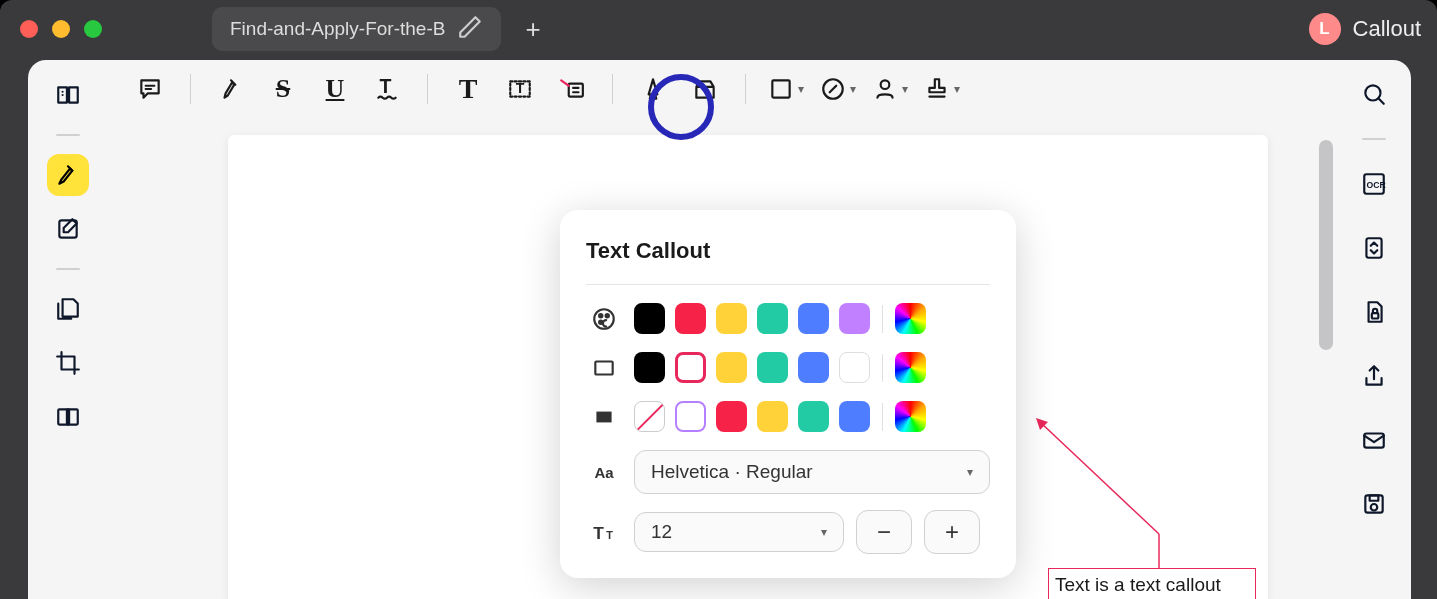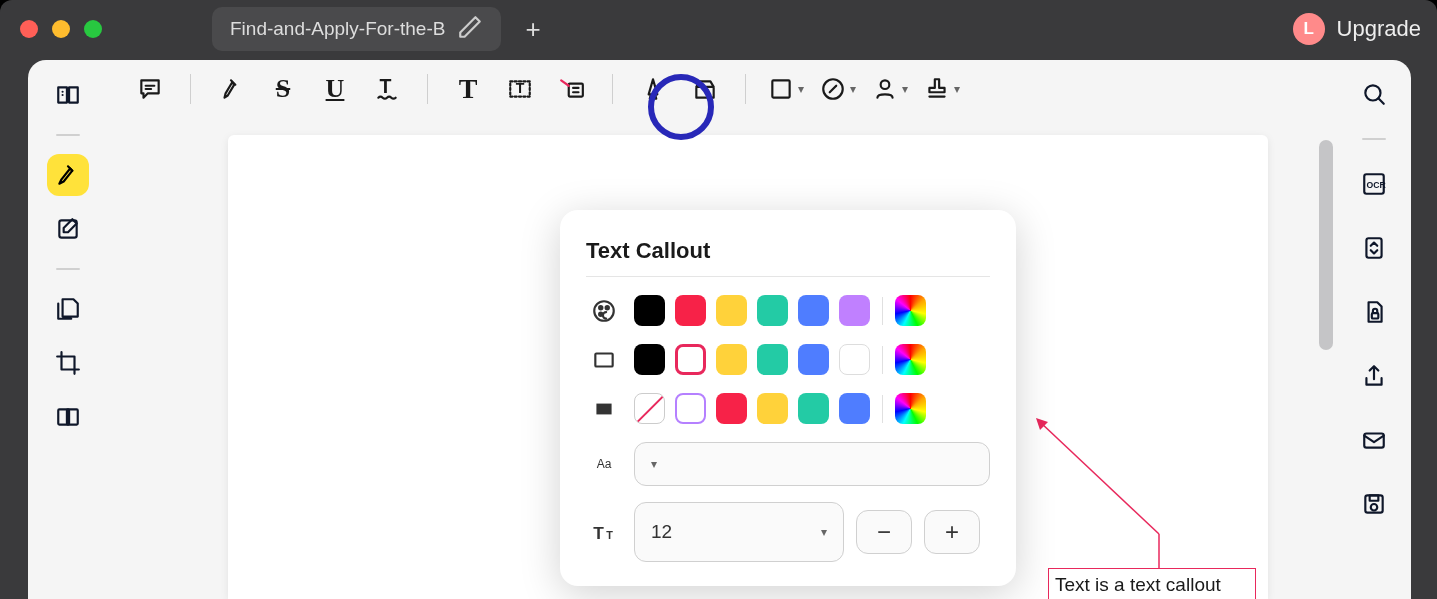--- a/index.html
+++ b/index.html
@@ -27,36 +27,36 @@
     .topbar .vdiv { width: 1px; height: 30px; background: #cfcfcf; margin: 0 6px; }
     .dd { display: flex; align-items: center; gap: 4px; }
     .caret { font-size: 12px; color: #666; }
     .highlight-ring { position: absolute; top: 74px; left: 648px; width: 66px; height: 66px; border: 6px solid #2828b8; border-radius: 50%; z-index: 5; pointer-events: none; }
     .doc-surface { position: absolute; top: 75px; left: 120px; width: 1040px; bottom: 0; background: #fff; border-radius: 6px 6px 0 0; box-shadow: 0 2px 8px rgba(0,0,0,0.08); }
     .scrollbar { position: absolute; right: 4px; top: 80px; width: 14px; height: 210px; background: #c5c5c7; border-radius: 7px; }
     .right-rail { width: 74px; padding: 14px 0; display: flex; flex-direction: column; align-items: center; gap: 24px; }
     .right-rail .rail-btn { width: 40px; height: 40px; }
     .right-rail .rail-divider { margin: 0; }
     .popup { position: absolute; top: 150px; left: 452px; width: 456px; background: #fff; border-radius: 18px; box-shadow: 0 8px 40px rgba(0,0,0,0.18); padding: 28px 26px 24px; z-index: 10; }
-    .popup-title { font-size: 22px; font-weight: 600; color: #1a1a1a; padding-bottom: 12px; border-bottom: 1px solid #e5e5e5; margin-bottom: 18px; }
+    .popup-title { font-size: 22px; font-weight: 600; color: #1a1a1a; padding-bottom: 20px; border-bottom: 1px solid #e5e5e5; margin-bottom: 18px; }
     .color-row { display: flex; align-items: center; gap: 12px; margin-bottom: 18px; }
     .row-icon { width: 36px; display: flex; justify-content: center; font-size: 20px; color: #333; }
     .swatches { display: flex; gap: 10px; align-items: center; }
     .sw { width: 31px; height: 31px; border-radius: 8px; cursor: pointer; }
     .sw.sel-black { border: 3px solid #000; }
     .sw.sel-pink { border: 3px solid #e8285c; background: transparent !important; }
     .sw.no-fill-diag { background: #fff; border: 1.5px solid #ccc; position: relative; overflow: hidden; }
     .sw.no-fill-diag::after { content: ""; position: absolute; width: 140%; height: 2px; background: #e8285c; top: 50%; left: -20%; transform: rotate(-45deg); }
     .sw.purple-border { background: #fff; border: 2px solid #b580ff; }
     .swatch-vdiv { width: 1px; height: 28px; background: #e0e0e0; margin: 0 2px; }
     .rainbow { background: conic-gradient(red, orange, yellow, lime, cyan, blue, magenta, red); }
     .font-row { display: flex; align-items: center; gap: 12px; margin-bottom: 16px; }
     .font-select { flex: 1; height: 44px; border: 1px solid #d0d0d0; border-radius: 12px; background: #fafafa; display: flex; align-items: center; padding: 0 16px; font-size: 19px; color: #333; cursor: pointer; justify-content: space-between; }
     .size-row { display: flex; align-items: center; gap: 12px; }
-    .size-select { width: 210px; height: 60px; border: 1px solid #d0d0d0; border-radius: 12px; background: #fafafa; display: flex; align-items: center; padding: 0 16px; font-size: 19px; color: #333; cursor: pointer; justify-content: space-between; }
+    .size-select { width: 210px; height: 40px; border: 1px solid #d0d0d0; border-radius: 12px; background: #fafafa; display: flex; align-items: center; padding: 0 16px; font-size: 19px; color: #333; cursor: pointer; justify-content: space-between; }
     .step-btn { width: 56px; height: 44px; border: 1px solid #d0d0d0; border-radius: 12px; background: #fafafa; display: flex; align-items: center; justify-content: center; font-size: 24px; color: #333; cursor: pointer; }
     .callout-box { position: absolute; top: 508px; left: 940px; width: 208px; height: 34px; border: 1.5px solid #e8285c; display: flex; align-items: center; padding: 0 6px; font-size: 19px; color: #1a1a1a; z-index: 4; background: #fff; }
     .callout-line { position: absolute; top: 356px; left: 926px; width: 160px; height: 160px; z-index: 3; pointer-events: none; }
     .callout-line line { stroke: #e8285c; stroke-width: 1.5; }
     .callout-line polygon { fill: #e8285c; }
     svg.ico { width: 26px; height: 26px; stroke: currentColor; fill: none; stroke-width: 2; stroke-linecap: round; stroke-linejoin: round; }
   </style>
 </head>
 <body>
 
@@ -73,21 +73,21 @@
         <svg class="ico" viewBox="0 0 24 24">
             <path d="M17 3l4 4L7 21H3v-4L17 3z"></path>
           </svg>
       </span>
     </div>
     <div class="plus-tab">+</div>
     <div class="upgrade">
       <div class="avatar">
           <span>L</span>
         </div>
-      <span>Upgrade</span>
+      <span>Callout</span>
     </div>
   </div>
 
   <div class="app-body">
     <div class="left-rail">
       <div class="rail-btn">
         <svg class="ico" viewBox="0 0 24 24">
             <path d="M3 5h8v14H3zM13 5h8v14h-8zM7 9h0M7 12h0"></path>
           </svg>
       </div>
@@ -267,24 +267,25 @@
             <div class="sw" style="background:#f72248"></div>
             <div class="sw" style="background:#ffd23a"></div>
             <div class="sw" style="background:#23cba5"></div>
             <div class="sw" style="background:#4f7dff"></div>
             <div class="swatch-vdiv"></div>
             <div class="sw rainbow"></div>
           </div>
         </div>
 
         <div class="font-row">
-          <div class="row-icon" style="font-weight:400;font-size:12px;">
+          <div class="row-icon" style="font-weight:700;font-size:15px;">
               <span>Aa</span>
             </div>
           <div class="font-select">
+            <span>Helvetica · Regular</span>
             <span class="caret">▾</span>
           </div>
         </div>
 
         <div class="size-row">
           <div class="row-icon">
             <svg class="ico" viewBox="0 0 24 24">
                 <text x="2" y="18" font-size="16" font-family="serif" font-weight="bold" fill="currentColor" stroke="none">T</text>
                 <text x="14" y="18" font-size="10" font-family="serif" font-weight="bold" fill="currentColor" stroke="none">T</text>
               </svg>

